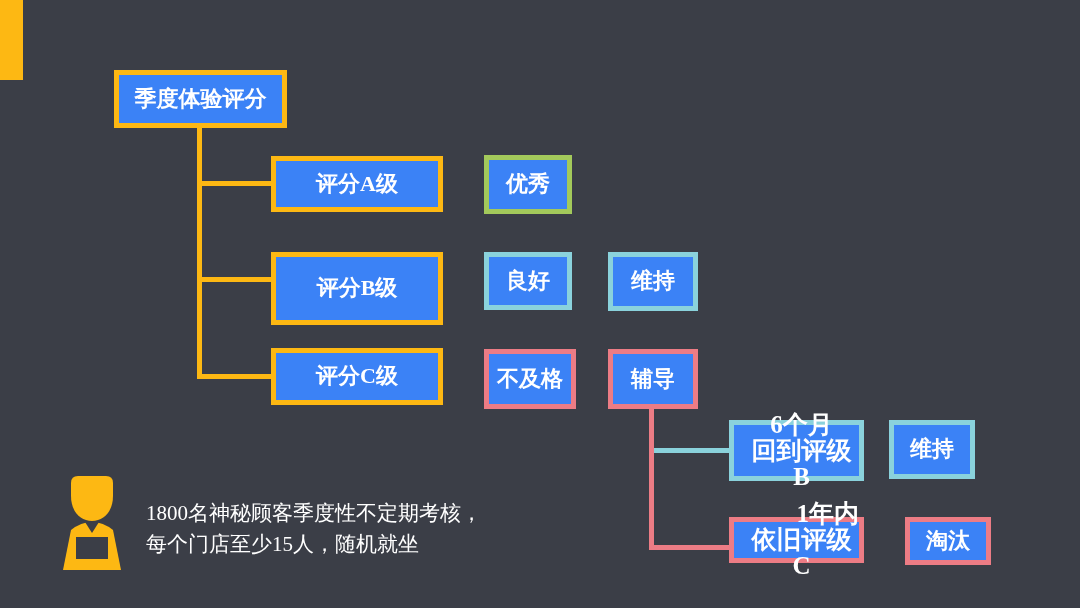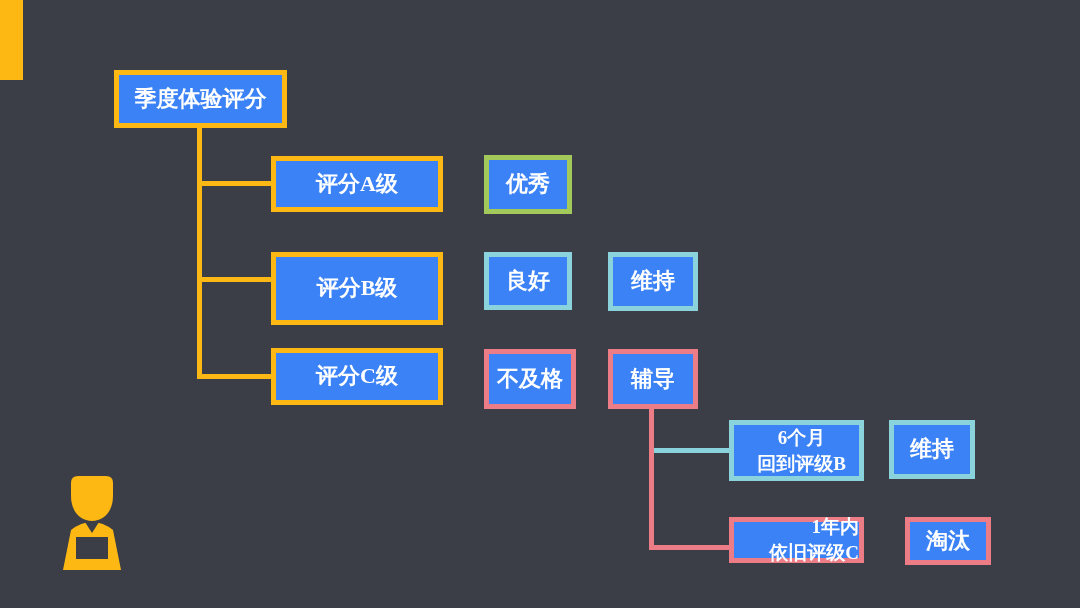--- a/index.html
+++ b/index.html
@@ -29,21 +29,21 @@
     font-weight: bold;
     font-size: 22px;
     background: #3b82f6;
     line-height: 1.2;
   }
   .box span { display: block; }
   .b-yellow { border: 5px solid #fdb813; }
   .b-green  { border: 5px solid #a3c95b; justify-content: center; }
   .b-cyan   { border: 5px solid #8ad2dc; }
   .b-pink   { border: 5px solid #ec7c85; }
-  .sub { font-size: 19px; line-height: 26px; padding-left: 10px; }
+  .sub { font-size: 25px; line-height: 26px; padding-left: 10px; }
   .line { position: absolute; }
   .l-yellow { background: #fdb813; }
   .l-cyan   { background: #8ad2dc; }
   .l-pink   { background: #ec7c85; }
   .note {
     position: absolute;
     left: 146px; top: 498px;
     font-size: 21px;
     line-height: 31px;
     white-space: nowrap;
@@ -117,14 +117,18 @@
     <span>淘汰</span>
   </div>
 
   <svg class="person" viewBox="0 0 64 96">
     <path fill="#fdb813" d="M18 2 h28 q7 0 7 7 v13 c0 15 -9 25 -21 25 s-21 -10 -21 -25 v-13 q0 -7 7 -7 z"></path>
     <path fill="#fdb813" d="M3 96 L11 56 q10 -8 21 -8 q11 0 21 8 L61 96 z"></path>
     <path fill="#3b3e47" d="M25 48 l7 11 l7 -11 z"></path>
     <rect x="14" y="61" width="36" height="26" fill="#3b3e47" stroke="#fdb813" stroke-width="4"></rect>
     <rect x="9" y="88" width="46" height="7" rx="3.5" fill="#fdb813"></rect>
   </svg>
+  <div class="note">
+    <div>1800名神秘顾客季度性不定期考核，</div>
+    <div>每个门店至少15人，随机就坐</div>
+  </div>
 
 </div>
 
 </body></html>

